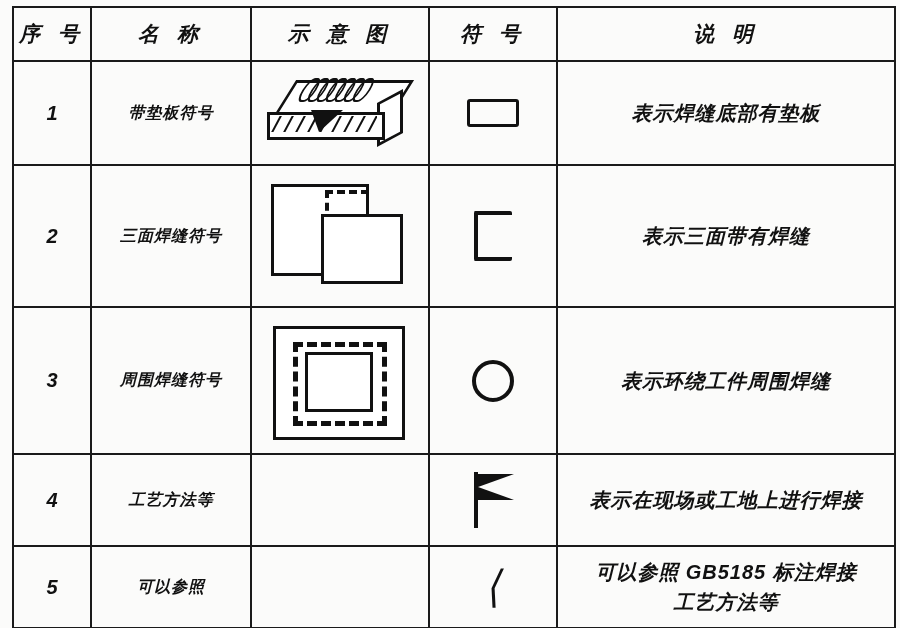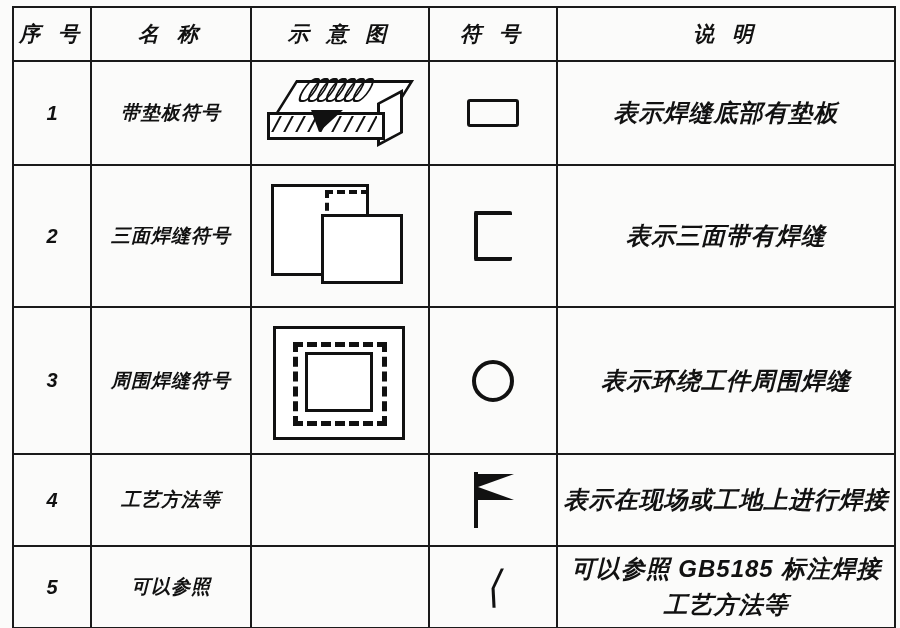--- a/index.html
+++ b/index.html
@@ -56,25 +56,25 @@
   tbody tr.r2 td { height: 140px; }
   tbody tr.r3 td { height: 145px; }
   tbody tr.r4 td { height: 90px; }
   tbody tr.r5 td { height: 80px; }
 
   .cell-no {
     font-size: 20px;
     font-weight: normal;
   }
   .cell-name {
-    font-size: 19px;
+    font-size: 16px;
     letter-spacing: 1px;
   }
   .cell-desc {
-    font-size: 24px;
+    font-size: 20px;
     letter-spacing: 1px;
     line-height: 1.5;
     padding: 0 10px;
   }
   .cell-pic, .cell-sym {
     position: relative;
   }
   .pic-wrap, .sym-wrap {
     width: 100%;
     height: 100%;

